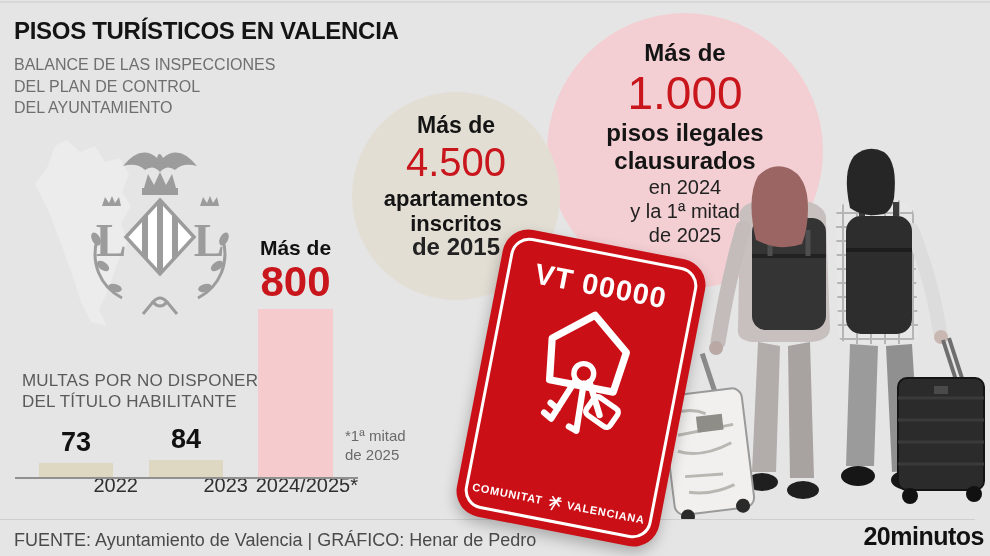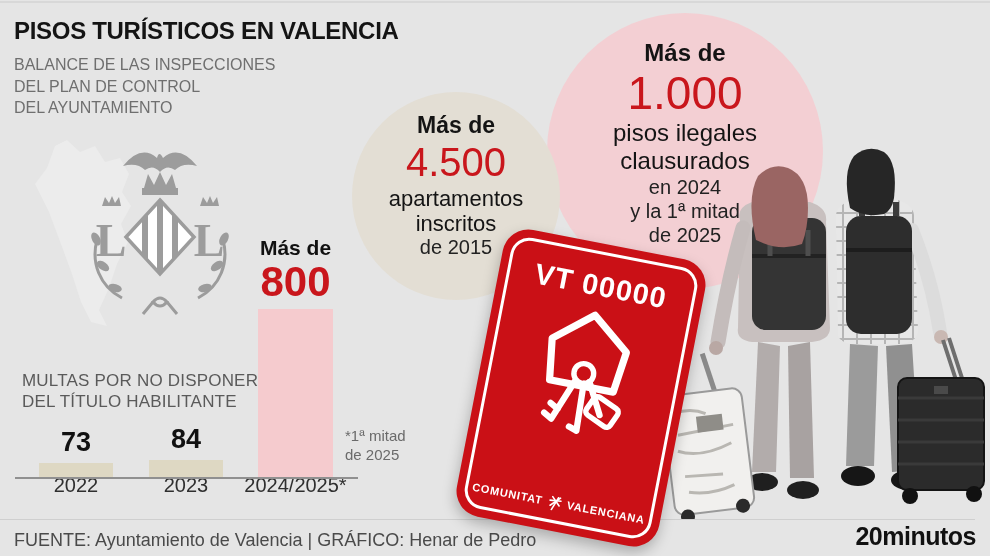--- a/index.html
+++ b/index.html
@@ -25,53 +25,53 @@
 
   .bubble{position:absolute;border-radius:50%;text-align:center;}
   .bubble-pink{left:547px;top:13px;width:276px;height:276px;background:var(--pink);z-index:2;padding-top:26px;}
   .bubble-beige{left:352px;top:92px;width:208px;height:208px;background:var(--beige);z-index:3;padding-top:20px;}
   .bubble .prefix{font-weight:700;color:var(--ink);}
   .bubble-beige .prefix{font-size:23px;line-height:26px;}
   .bubble-pink .prefix{font-size:24px;line-height:28px;}
   .bubble .bigval{font-weight:400;color:var(--red);}
   .bubble-beige .bigval{font-size:40px;line-height:44px;margin:2px 0;}
   .bubble-pink .bigval{font-size:46px;line-height:50px;margin:1px 0;}
-  .bubble .boldline{font-weight:400;color:var(--ink);}
+  .bubble .boldline{font-weight:700;color:var(--ink);}
   .bubble-beige .boldline{font-size:22px;line-height:25px;}
   .bubble-pink .boldline{font-size:24px;line-height:28px;}
   .bubble .detline{color:#222;}
-  .bubble-beige .detline{font-size:20px;line-height:22px;}
+  .bubble-beige .detline{font-size:24px;line-height:22px;font-weight:bold;}
   .bubble-pink .detline{font-size:20px;line-height:24px;}
 
   .people-svg{position:absolute;left:640px;top:80px;z-index:4;}
 
   .chart-area{position:absolute;left:0;top:230px;width:470px;height:290px;z-index:5;}
   .chart-title{position:absolute;left:22px;top:140px;font-size:17px;color:#5a5a5a;line-height:1.25;letter-spacing:0.2px;}
   .axis{position:absolute;left:15px;bottom:41px;width:343px;height:2px;background:#909090;}
   .bar-group{position:absolute;top:0;height:100%;}
   .bg1{left:39px;width:74px;}
   .bg2{left:149px;width:74px;}
   .bg3{left:258px;width:75px;}
   .bar{position:absolute;left:0;right:0;bottom:42px;}
   .bar-value{position:absolute;left:-25px;right:-25px;text-align:center;font-weight:700;font-size:27px;color:#111;}
   .bar-value .masde{font-size:21px;line-height:24px;color:#111;}
   .bar-value .bignum{font-size:42px;line-height:44px;color:var(--red);}
-  .year{position:absolute;top:244px;left:-25px;right:-25px;text-align:center;font-size:20px;color:#2f2f2f;}
+  .year{position:absolute;top:244px;left:-25px;right:-25px;text-align:right;font-size:20px;color:#2f2f2f;}
   .footnote{position:absolute;left:345px;top:197px;font-size:15px;color:#6a6a6a;line-height:1.25;}
 
   .vt-card{position:absolute;left:478px;top:242px;width:206px;height:292px;background:var(--plate-red);border-radius:26px;transform:rotate(11deg);box-shadow:0 6px 14px rgba(0,0,0,0.25);z-index:9;}
   .vt-border{position:absolute;inset:8px;border:3px solid #fff;border-radius:19px;}
   .vt-code{margin-top:26px;text-align:center;color:#fff;font-weight:700;font-size:29px;letter-spacing:1px;}
   .vt-icon{display:block;margin:6px auto 0 auto;}
   .vt-region{position:absolute;bottom:20px;left:0;width:100%;text-align:center;color:#fff;font-size:11px;font-weight:700;letter-spacing:0.8px;}
   .vt-region svg{vertical-align:middle;margin:0 2px;}
 
   .footer-rule{position:absolute;left:0;top:519px;width:975px;height:1px;background:#cfcfcf;z-index:5;}
   .credits{position:absolute;left:14px;top:530px;font-size:18px;color:#4a4a4a;z-index:6;}
-  .brand{position:absolute;right:14px;top:522px;font-size:25px;font-weight:700;color:#111;letter-spacing:-0.5px;z-index:6;}
+  .brand{position:absolute;right:6px;top:522px;font-size:25px;font-weight:700;color:#111;letter-spacing:-0.5px;z-index:6;}
 </style>
 </head>
 <body>
 
 <div id="canvas">
 
   <div class="top-rule"></div>
 
   <div class="title">PISOS TURÍSTICOS EN VALENCIA</div>
   <div class="subtitle">

